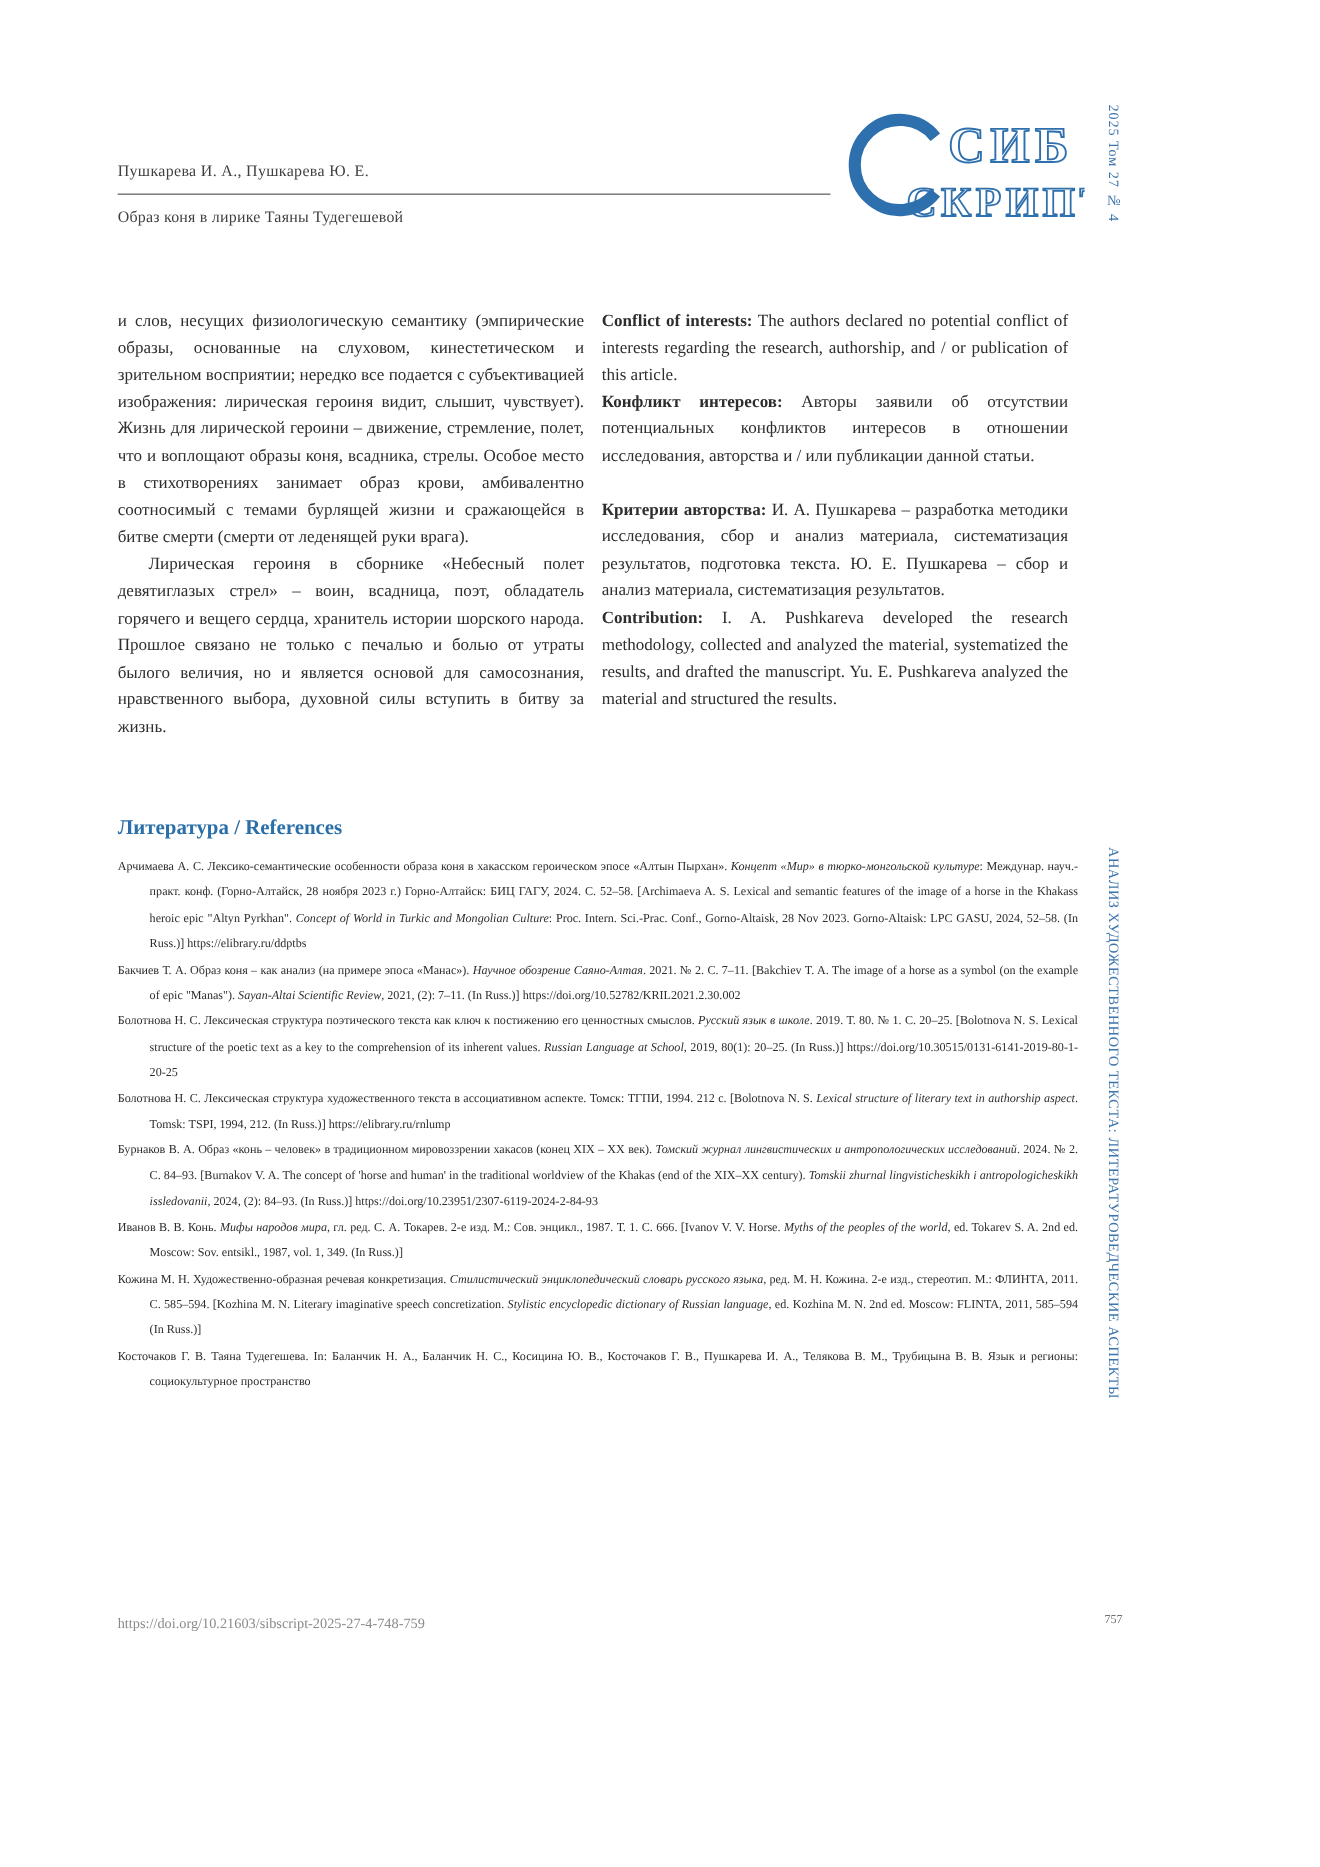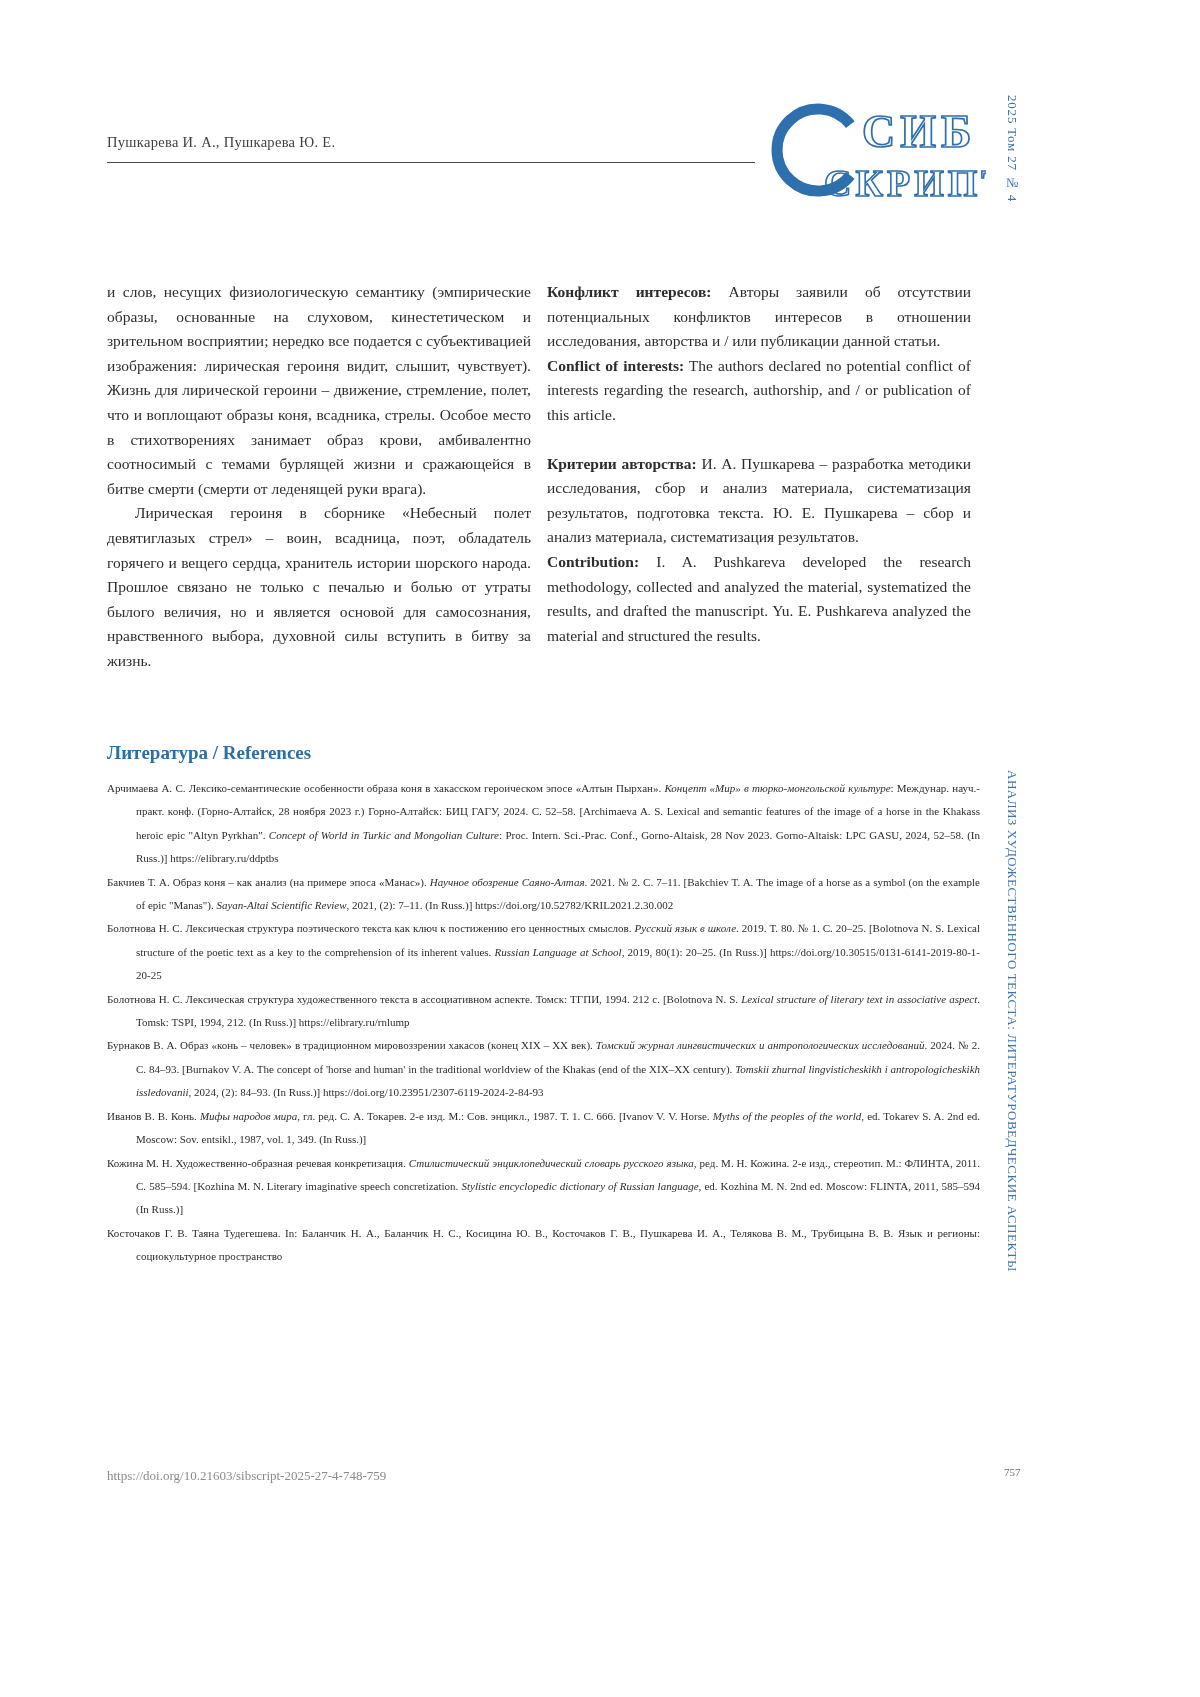--- a/index.html
+++ b/index.html
@@ -1,21 +1,21 @@
 <!DOCTYPE html>
 <html lang="ru"><head>
 <meta charset="utf-8">
 <style>
   * { margin:0; padding:0; box-sizing:border-box; }
   html,body { background:#ffffff; }
   body { font-family:"Liberation Serif", serif; color:#2d2d2d; }
   .page { position:relative; width:1200px; height:1697px; background:#ffffff; overflow:hidden; }
 
   
-  .running-head { position:absolute; left:107px; top:134px; width:650px; }
+  .running-head { position:absolute; left:107px; top:148px; width:650px; }
   .running-author { font-size:14.5px; color:#3f3f3f; letter-spacing:.3px; }
   .header-rule { border:none; border-top:1px solid #4a4a4a; margin:11px 0 13px; width:648px; }
   .running-title { font-size:14.5px; color:#3f3f3f; letter-spacing:.2px; }
 
   
   .logo { position:absolute; left:768px; top:92px; }
 
   
   .vol-vertical, .section-vertical {
     position:absolute; left:1004px; writing-mode:vertical-rl;
@@ -42,53 +42,54 @@
   .footer-page { position:absolute; left:1004px; top:1466px; font-size:11px; color:#6e6e6e; }
 </style>
 </head>
 <body>
 
 <div class="page">
 
   <div class="running-head">
     <div class="running-author">Пушкарева И. А., Пушкарева Ю. Е.</div>
     <hr class="header-rule">
+    <div class="running-title">Образ коня в лирике Таяны Тудегешевой</div>
   </div>
 
   <div class="logo">
     <svg width="218" height="122" viewBox="0 0 218 122" aria-hidden="true">
       <path d="M 82.3 32.7 A 41 41 0 1 0 82.3 83.3" fill="none" stroke="#2e6fad" stroke-width="11"></path>
       <text x="94" y="55" font-size="46" font-weight="bold" fill="none" stroke="#2e6fad" stroke-width="1.7" font-family="Liberation Serif, serif" letter-spacing="5">СИБ</text>
       <text x="56" y="104" font-size="38" font-weight="bold" fill="none" stroke="#2e6fad" stroke-width="1.6" font-family="Liberation Serif, serif" letter-spacing="4">СКРИПТ</text>
     </svg>
   </div>
 
   <div class="vol-vertical">2025 Том 27 № 4</div>
   <div class="section-vertical">АНАЛИЗ ХУДОЖЕСТВЕННОГО ТЕКСТА: ЛИТЕРАТУРОВЕДЧЕСКИЕ АСПЕКТЫ</div>
 
   <div class="columns">
     <div class="col">
       <p>и слов, несущих физиологическую семантику (эмпирические образы, основанные на слуховом, кинестетическом и зрительном восприятии; нередко все подается с субъективацией изображения: лирическая героиня видит, слышит, чувствует). Жизнь для лирической героини – движение, стремление, полет, что и воплощают образы коня, всадника, стрелы. Особое место в стихотворениях занимает образ крови, амбивалентно соотносимый с темами бурлящей жизни и сражающейся в битве смерти (смерти от леденящей руки врага).</p>
       <p class="indent">Лирическая героиня в сборнике «Небесный полет девятиглазых стрел» – воин, всадница, поэт, обладатель горячего и вещего сердца, хранитель истории шорского народа. Прошлое связано не только с печалью и болью от утраты былого величия, но и является основой для самосознания, нравственного выбора, духовной силы вступить в битву за жизнь.</p>
     </div>
     <div class="col">
+      <p><b class="lab">Conflict of interests:</b> <span>The authors declared no potential conflict of interests regarding the research, authorship, and / or publication of this article.</span></p>
       <p><b class="lab">Конфликт интересов:</b> <span>Авторы заявили об отсутствии потенциальных конфликтов интересов в отношении исследования, авторства и / или публикации данной статьи.</span></p>
-      <p><b class="lab">Conflict of interests:</b> <span>The authors declared no potential conflict of interests regarding the research, authorship, and / or publication of this article.</span></p>
       <p class="gap-top"><b class="lab">Критерии авторства:</b> <span>И. А. Пушкарева – разработка методики исследования, сбор и анализ материала, систематизация результатов, подготовка текста. Ю. Е. Пушкарева – сбор и анализ материала, систематизация результатов.</span></p>
       <p><b class="lab">Contribution:</b> <span>I. A. Pushkareva developed the research methodology, collected and analyzed the material, systematized the results, and drafted the manuscript. Yu. E. Pushkareva analyzed the material and structured the results.</span></p>
     </div>
   </div>
 
   <section class="references">
     <h2 class="ref-heading">Литература / References</h2>
     <div id="ref-list">
         <div class="ref-item"><span>Арчимаева А. С. Лексико-семантические особенности образа коня в хакасском героическом эпосе «Алтын Пырхан». </span><i>Концепт «Мир» в тюрко-монгольской культуре</i><span>: Междунар. науч.-практ. конф. (Горно-Алтайск, 28 ноября 2023 г.) Горно-Алтайск: БИЦ ГАГУ, 2024. С. 52–58. [Archimaeva A. S. Lexical and semantic features of the image of a horse in the Khakass heroic epic "Altyn Pyrkhan". </span><i>Concept of World in Turkic and Mongolian Culture</i><span>: Proc. Intern. Sci.-Prac. Conf., Gorno-Altaisk, 28 Nov 2023. Gorno-Altaisk: LPC GASU, 2024, 52–58. (In Russ.)] https://elibrary.ru/ddptbs</span></div>
         <div class="ref-item"><span>Бакчиев Т. А. Образ коня – как анализ (на примере эпоса «Манас»). </span><i>Научное обозрение Саяно-Алтая</i><span>. 2021. № 2. С. 7–11. [Bakchiev T. A. The image of a horse as a symbol (on the example of epic "Manas"). </span><i>Sayan-Altai Scientific Review</i><span>, 2021, (2): 7–11. (In Russ.)] https://doi.org/10.52782/KRIL2021.2.30.002</span></div>
         <div class="ref-item"><span>Болотнова Н. С. Лексическая структура поэтического текста как ключ к постижению его ценностных смыслов. </span><i>Русский язык в школе</i><span>. 2019. Т. 80. № 1. С. 20–25. [Bolotnova N. S. Lexical structure of the poetic text as a key to the comprehension of its inherent values. </span><i>Russian Language at School</i><span>, 2019, 80(1): 20–25. (In Russ.)] https://doi.org/10.30515/0131-6141-2019-80-1-20-25</span></div>
-        <div class="ref-item"><span>Болотнова Н. С. Лексическая структура художественного текста в ассоциативном аспекте. Томск: ТГПИ, 1994. 212 с. [Bolotnova N. S. </span><i>Lexical structure of literary text in associative aspect</i><span>. Tomsk: TSPI, 1994, 212. (In Russ.)] https://elibrary.ru/rnlump</span></div>
+        <div class="ref-item"><span>Болотнова Н. С. Лексическая структура художественного текста в ассоциативном аспекте. Томск: ТГПИ, 1994. 212 с. [Bolotnova N. S. </span><i>Lexical structure of literary text in authorship aspect</i><span>. Tomsk: TSPI, 1994, 212. (In Russ.)] https://elibrary.ru/rnlump</span></div>
         <div class="ref-item"><span>Бурнаков В. А. Образ «конь – человек» в традиционном мировоззрении хакасов (конец XIX – XX век). </span><i>Томский журнал лингвистических и антропологических исследований</i><span>. 2024. № 2. С. 84–93. [Burnakov V. A. The concept of 'horse and human' in the traditional worldview of the Khakas (end of the XIX–XX century). </span><i>Tomskii zhurnal lingvisticheskikh i antropologicheskikh issledovanii</i><span>, 2024, (2): 84–93. (In Russ.)] https://doi.org/10.23951/2307-6119-2024-2-84-93</span></div>
         <div class="ref-item"><span>Иванов В. В. Конь. </span><i>Мифы народов мира</i><span>, гл. ред. С. А. Токарев. 2-е изд. М.: Сов. энцикл., 1987. Т. 1. С. 666. [Ivanov V. V. Horse. </span><i>Myths of the peoples of the world</i><span>, ed. Tokarev S. A. 2nd ed. Moscow: Sov. entsikl., 1987, vol. 1, 349. (In Russ.)]</span></div>
         <div class="ref-item"><span>Кожина М. Н. Художественно-образная речевая конкретизация. </span><i>Стилистический энциклопедический словарь русского языка</i><span>, ред. М. Н. Кожина. 2-е изд., стереотип. М.: ФЛИНТА, 2011. С. 585–594. [Kozhina M. N. Literary imaginative speech concretization. </span><i>Stylistic encyclopedic dictionary of Russian language</i><span>, ed. Kozhina M. N. 2nd ed. Moscow: FLINTA, 2011, 585–594 (In Russ.)]</span></div>
         <div class="ref-item"><span>Косточаков Г. В. Таяна Тудегешева. In: Баланчик Н. А., Баланчик Н. С., Косицина Ю. В., Косточаков Г. В., Пушкарева И. А., Телякова В. М., Трубицына В. В. Язык и регионы: социокультурное пространство</span></div>
       </div>
   </section>
 
   <div class="footer-doi">https://doi.org/10.21603/sibscript-2025-27-4-748-759</div>
   <div class="footer-page">757</div>
 

